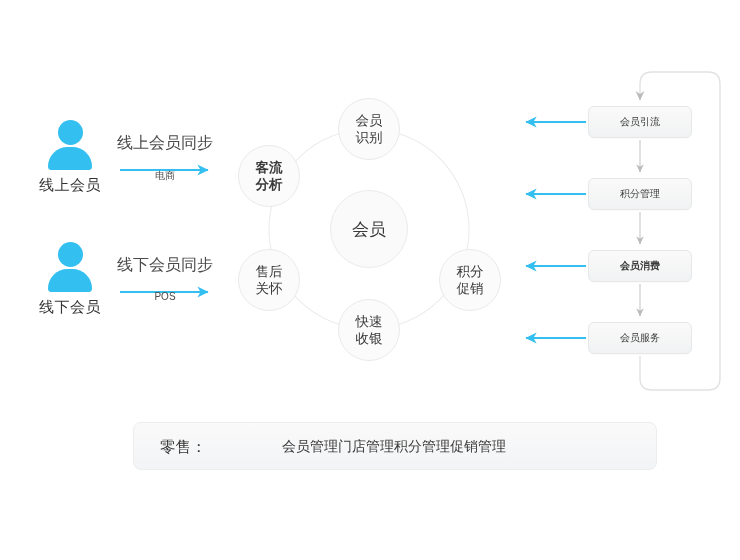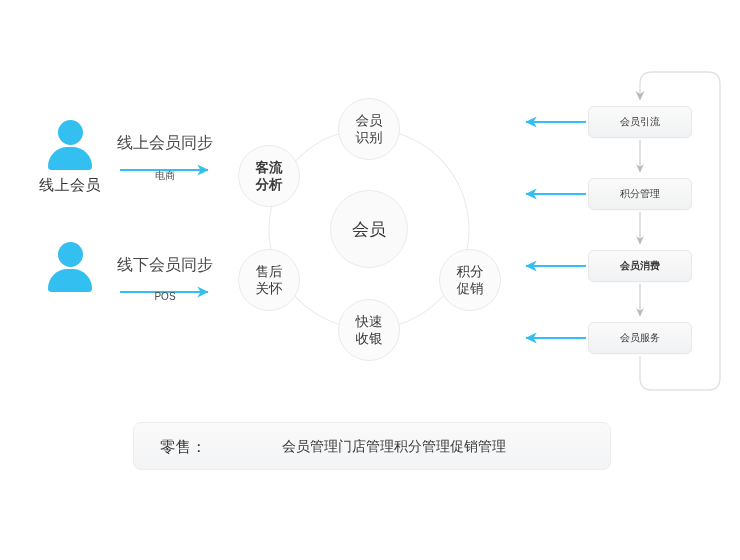--- a/index.html
+++ b/index.html
@@ -137,21 +137,21 @@
     font-size: 10px;
     color: #3b3b3b;
     box-shadow: 0 1px 1px rgba(0,0,0,0.02);
   }
 
   
   #retail-bar {
     position: absolute;
     left: 133px;
     top: 422px;
-    width: 478px;
+    width: 524px;
     height: 48px;
     border-radius: 8px;
     background: linear-gradient(#fafafb, #f3f4f5);
     border: 1px solid #eceded;
     box-sizing: border-box;
   }
   #retail-title {
     position: absolute;
     left: 26px;
     top: 14px;
@@ -214,20 +214,21 @@
       <div class="body"></div>
     </div>
     <div class="actor-label">线上会员</div>
   </div>
 
   <div class="actor" style="left:10px; top:242px;">
     <div class="actor-icon">
       <div class="head"></div>
       <div class="body"></div>
     </div>
+    <div class="actor-label">线下会员</div>
   </div>
 
   <div class="sync-group" style="left:105px; top:133px;">
     <div class="sync-top">线上会员同步</div>
     <div style="height:6px;"></div>
     <div class="sync-bottom">电商</div>
   </div>
 
   <div class="sync-group" style="left:105px; top:255px;">
     <div class="sync-top">线下会员同步</div>

